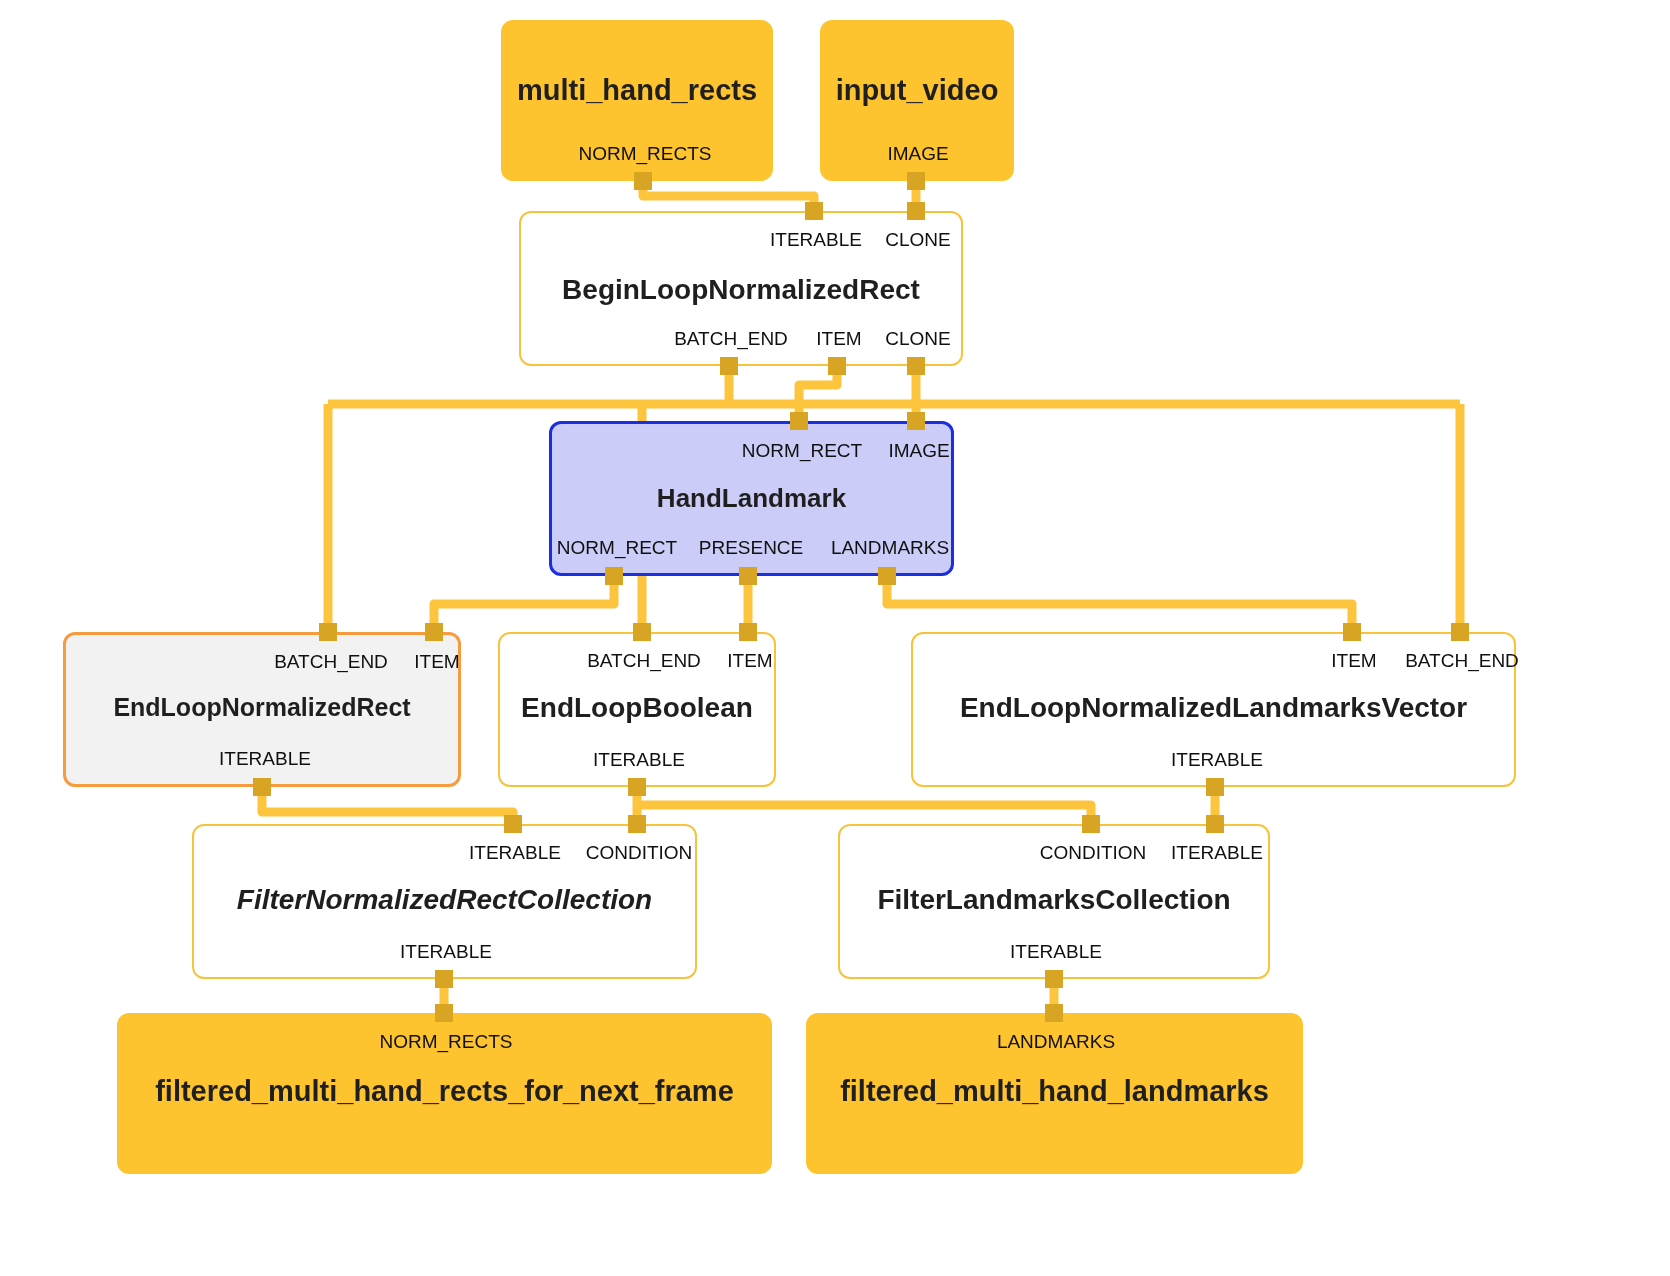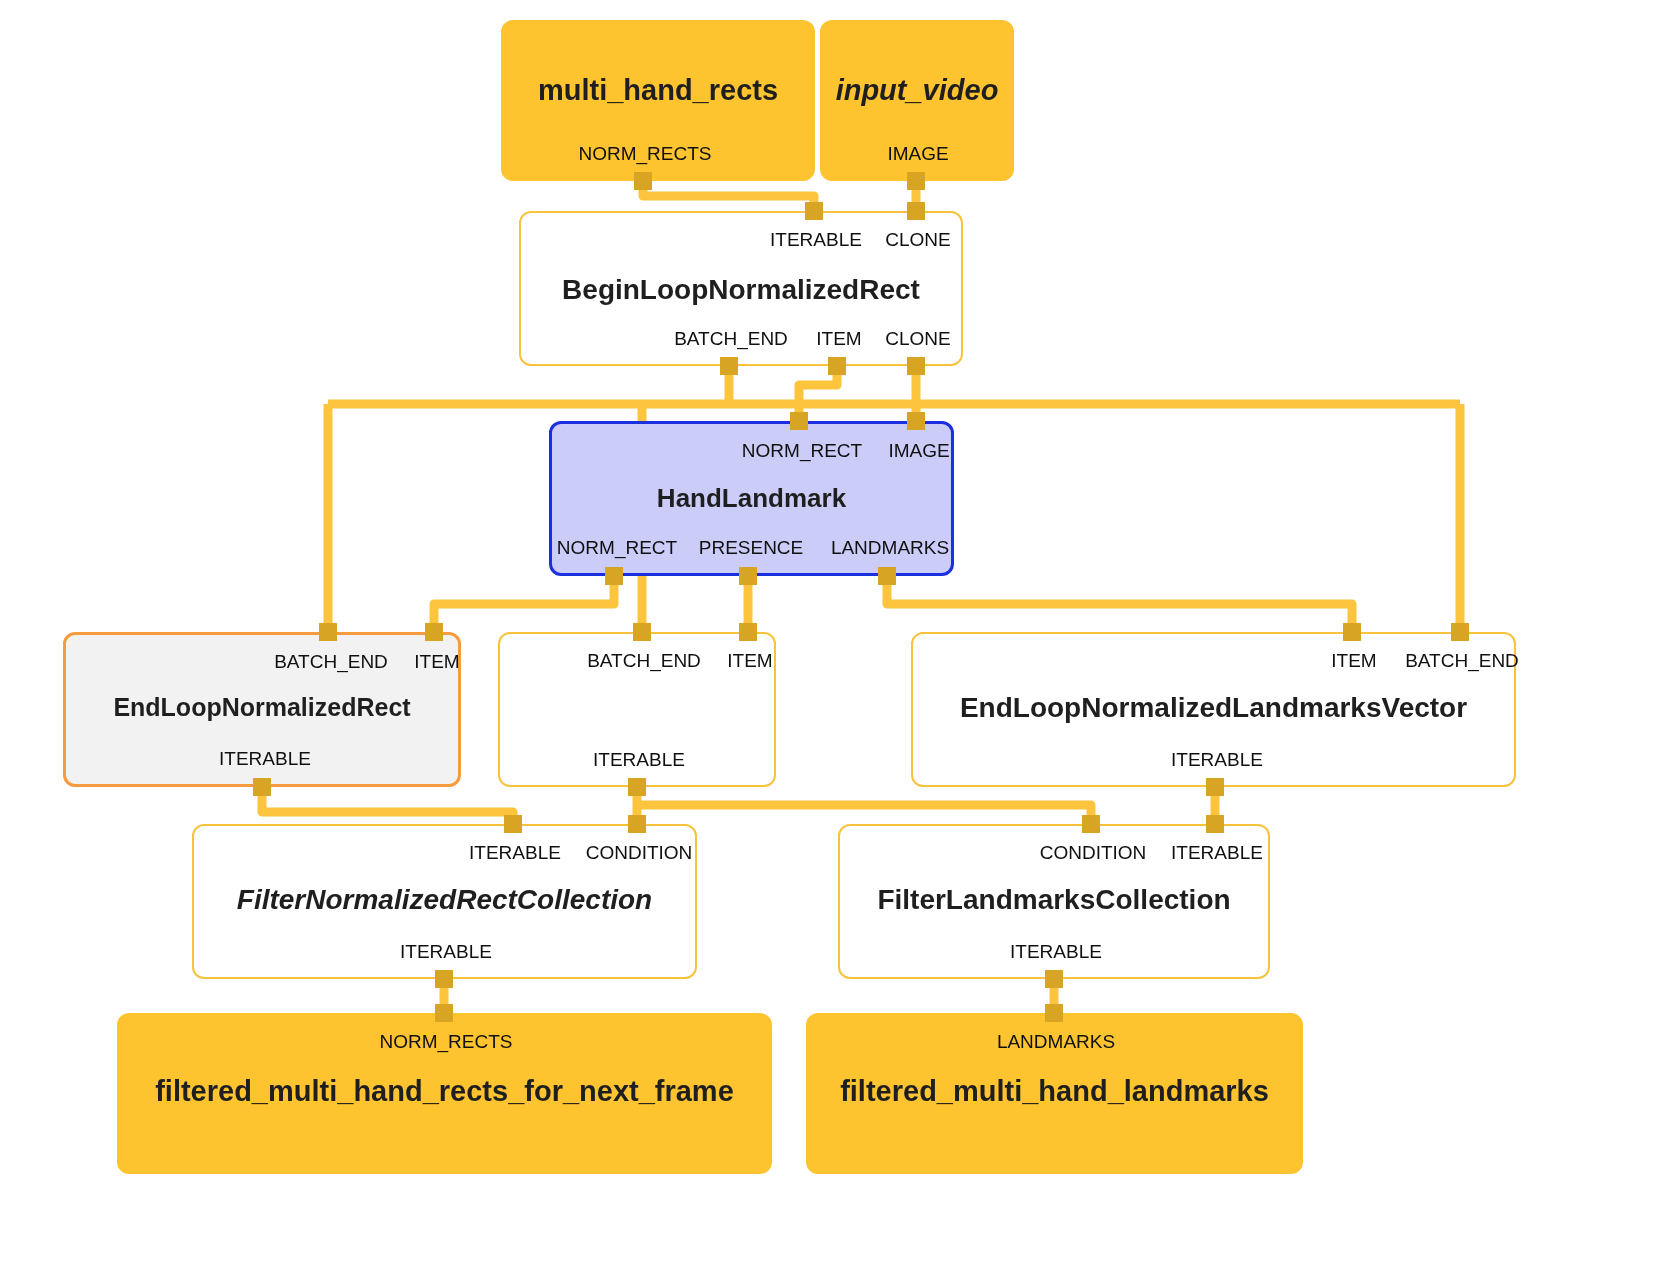--- a/index.html
+++ b/index.html
@@ -75,27 +75,27 @@
       <path d="M637,805 L637,824"></path>
 
       <path d="M1215,787 L1215,824"></path>
 
       <path d="M444,979 L444,1013"></path>
       <path d="M1054,979 L1054,1013"></path>
     </g>
   </svg>
 
   <div id="nodes">
-      <div class="node stream" style="left: 501px; top: 20px; width: 314px; height: 161px;">
+      <div class="node stream" style="left: 501px; top: 20px; width: 272px; height: 161px;">
         <div class="title" style="top: 52px;">multi_hand_rects</div>
         <div class="port-label" style="left: 142px; bottom: 14px;">NORM_RECTS</div>
       </div>
       <div class="port" style="left: 643px; top: 181px;"></div>
       <div class="node stream" style="left: 820px; top: 20px; width: 194px; height: 161px;">
-        <div class="title" style="top: 52px; font-style: italic;">input_video</div>
+        <div class="title" style="top: 52px;">input_video</div>
         <div class="port-label" style="left: 96px; bottom: 14px;">IMAGE</div>
       </div>
       <div class="port" style="left: 916px; top: 181px;"></div>
       <div class="node calc" style="left: 519px; top: 211px; width: 444px; height: 155px;">
         <div class="title" style="top: 61px; text-align: center;">BeginLoopNormalizedRect</div>
         <div class="port-label" style="left: 295px; top: 16px;">ITERABLE</div>
         <div class="port-label" style="left: 397px; top: 16px;">CLONE</div>
         <div class="port-label" style="left: 210px; bottom: 14px;">BATCH_END</div>
         <div class="port-label" style="left: 318px; bottom: 14px;">ITEM</div>
         <div class="port-label" style="left: 397px; bottom: 14px;">CLONE</div>
@@ -121,20 +121,21 @@
       <div class="node calc calc-sel" style="left: 63px; top: 632px; width: 398px; height: 155px;">
         <div class="title" style="top: 58px;">EndLoopNormalizedRect</div>
         <div class="port-label" style="left: 265px; top: 16px;">BATCH_END</div>
         <div class="port-label" style="left: 371px; top: 16px;">ITEM</div>
         <div class="port-label" style="left: 199px; bottom: 14px;">ITERABLE</div>
       </div>
       <div class="port" style="left: 328px; top: 632px;"></div>
       <div class="port" style="left: 434px; top: 632px;"></div>
       <div class="port" style="left: 262px; top: 787px;"></div>
       <div class="node calc" style="left: 498px; top: 632px; width: 278px; height: 155px;">
+        <div class="title" style="top: 58px;">EndLoopBoolean</div>
         <div class="port-label" style="left: 144px; top: 16px;">BATCH_END</div>
         <div class="port-label" style="left: 250px; top: 16px;">ITEM</div>
         <div class="port-label" style="left: 139px; bottom: 14px;">ITERABLE</div>
       </div>
       <div class="port" style="left: 642px; top: 632px;"></div>
       <div class="port" style="left: 748px; top: 632px;"></div>
       <div class="port" style="left: 637px; top: 787px;"></div>
       <div class="node calc" style="left: 911px; top: 632px; width: 605px; height: 155px;">
         <div class="title" style="top: 58px;">EndLoopNormalizedLandmarksVector</div>
         <div class="port-label" style="left: 441px; top: 16px;">ITEM</div>

